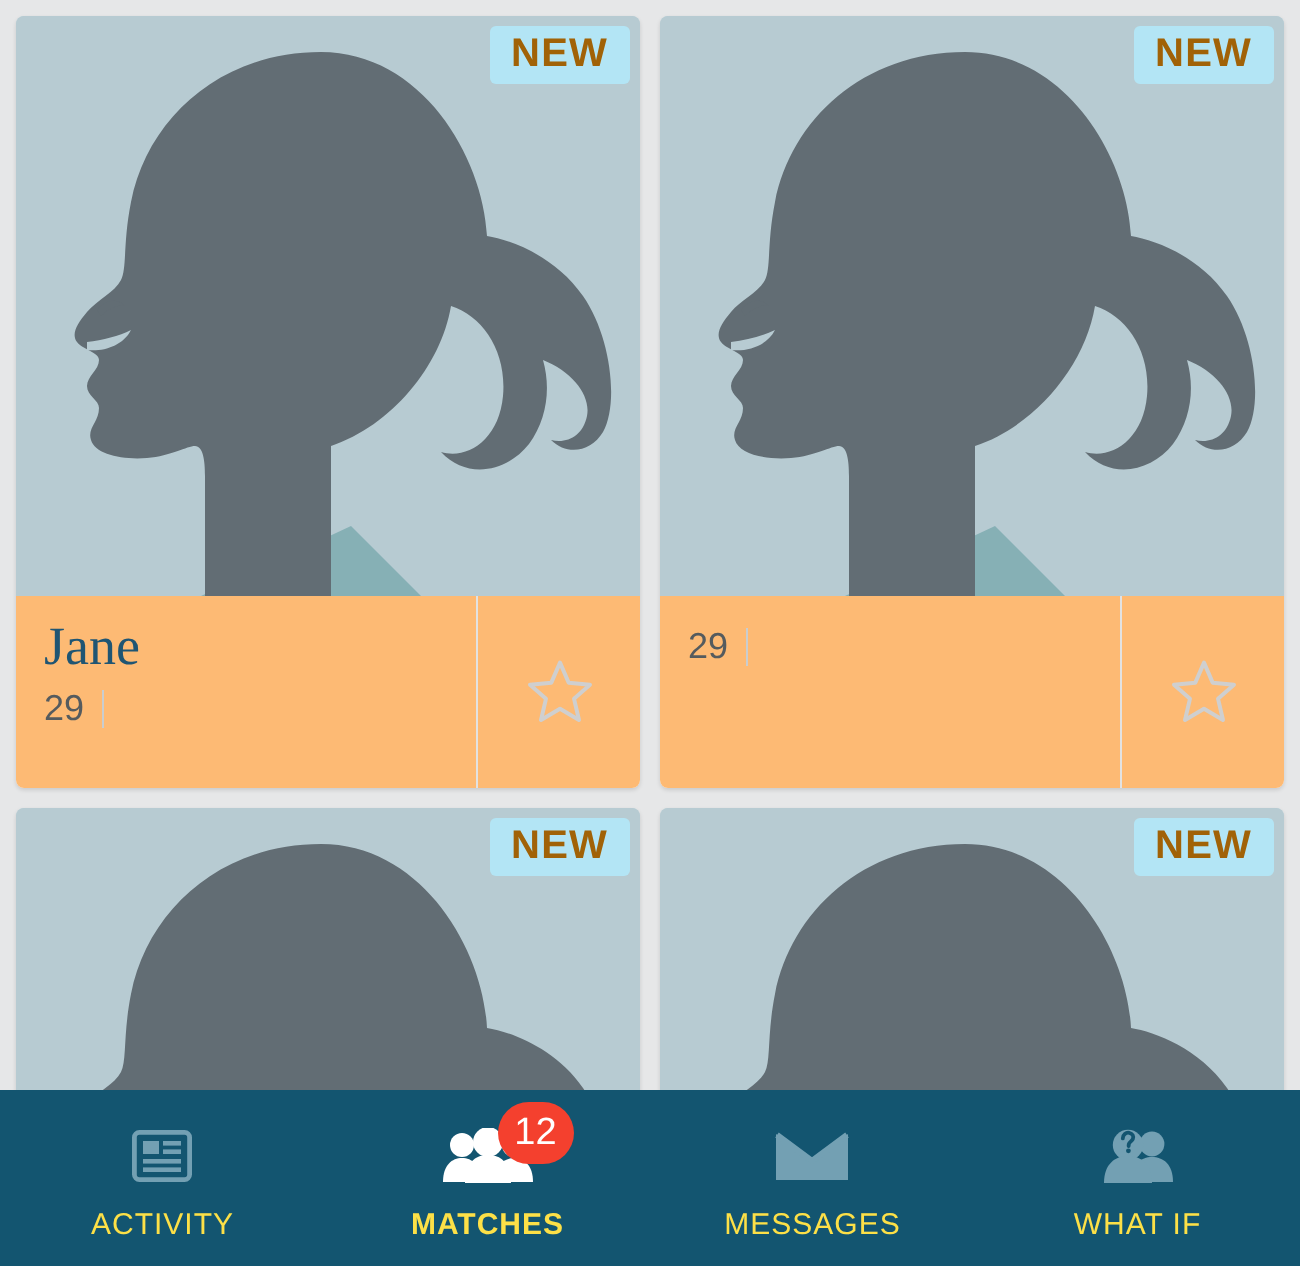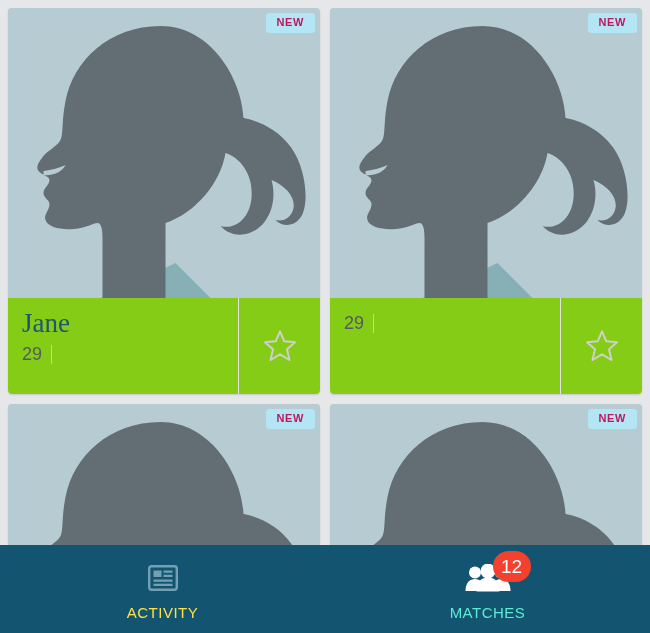--- a/index.html
+++ b/index.html
@@ -40,35 +40,35 @@
     height:290px;
     background:#b7cbd2;
     overflow:hidden;
   }
   .photo svg { display:block; width:100%; height:100%; }
 
   .new-badge {
     position:absolute;
     top:5px; right:5px;
     background:#b3e5f5;
-    color:#be185d;
-    font-size:11px;
+    color:#a16207;
+    font-size:20px;
     font-weight:bold;
     letter-spacing:0.6px;
     padding:4px 11px 5px 11px;
     border-radius:3px;
     line-height:1;
   }
 
   
   .info {
     display:flex;
     align-items:stretch;
     height:96px;
-    background:#84cc16;
+    background:#fdba74;
   }
   .info-text {
     flex:1 1 auto;
     padding:10px 0 0 14px;
     min-width:0;
     overflow:hidden;
   }
   .pname {
     font-family:"Liberation Serif", serif;
     font-size:27px;
@@ -125,21 +125,21 @@
     justify-content:center;
     position:relative;
   }
   .navicon svg { display:block; }
   .navlabel {
     margin-top:9px;
     font-size:15px;
     letter-spacing:0.5px;
     color:#fde047;
   }
-  .navitem.active .navlabel { color:#5eead4; font-weight:normal; }
+  .navitem.active .navlabel { color:#fde047; font-weight:bold; }
 
   .count-badge {
     position:absolute;
     top:-10px; left:28px;
     min-width:38px; height:31px;
     background:#f4402e;
     border-radius:16px;
     color:#fff;
     font-size:19px;
     display:flex;
@@ -312,17 +312,40 @@
           <circle cx="36" cy="8.5" r="6" fill="#ffffff"></circle>
           <path d="M26.5 27 C26.5 18.5 31 15 36 15 C41 15 45.5 18.5 45.5 27 Z" fill="#ffffff"></path>
           <circle cx="23" cy="7" r="7.5" fill="#ffffff"></circle>
           <path d="M11.5 27.5 C11.5 17.5 16.5 13.5 23 13.5 C29.5 13.5 34.5 17.5 34.5 27.5 Z" fill="#ffffff"></path>
         </svg>
         <div class="count-badge">12</div>
       </div>
       <div class="navlabel">MATCHES</div>
     </div>
 
-
+    <div class="navitem">
+      <div class="navicon">
+        <svg width="38" height="27" viewBox="0 0 38 27">
+          <path d="M1 2 L37 2 L37 25 L1 25 Z" fill="#73a0b3"></path>
+          <path d="M1 2 L19 15 L37 2 Z" fill="#135570"></path>
+          <path d="M1.5 2.5 L19 15.5 L36.5 2.5" fill="none" stroke="#73a0b3" stroke-width="3" stroke-linejoin="round"></path>
+        </svg>
+      </div>
+      <div class="navlabel">MESSAGES</div>
+    </div>
+
+    <div class="navitem">
+      <div class="navicon">
+        <svg width="38" height="28" viewBox="0 0 38 28">
+          <circle cx="26" cy="8" r="6.2" fill="#73a0b3"></circle>
+          <path d="M15.5 27 C15.5 18 20.5 14.5 26 14.5 C31.5 14.5 36.5 18 36.5 27 Z" fill="#73a0b3"></path>
+          <circle cx="14" cy="8.5" r="7.6" fill="#73a0b3"></circle>
+          <path d="M2 27.5 C2 18 7.5 14 14 14 C20.5 14 26 18 26 27.5 Z" fill="#73a0b3"></path>
+          <path d="M11.4 5.2 C11.4 3.3 13 2.1 14.6 2.4 C16.2 2.7 17.1 4.2 16.4 5.6 C15.9 6.6 14.6 7 14.4 8.1 L14.3 9" fill="none" stroke="#135570" stroke-width="1.9" stroke-linecap="round"></path>
+          <circle cx="14.2" cy="11.4" r="1.2" fill="#135570"></circle>
+        </svg>
+      </div>
+      <div class="navlabel">WHAT IF</div>
+    </div>
 
 
   </div>
 </div>
 
 </body></html>

